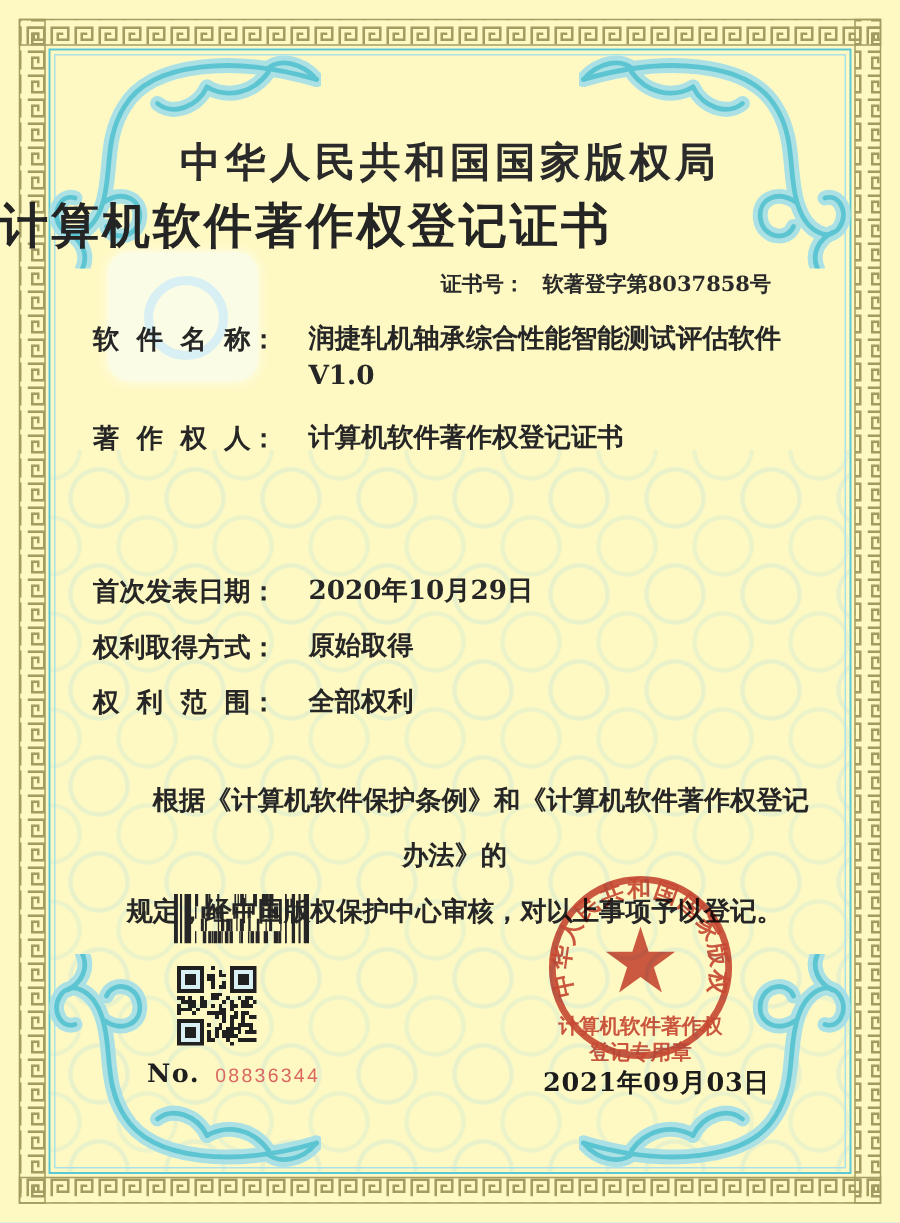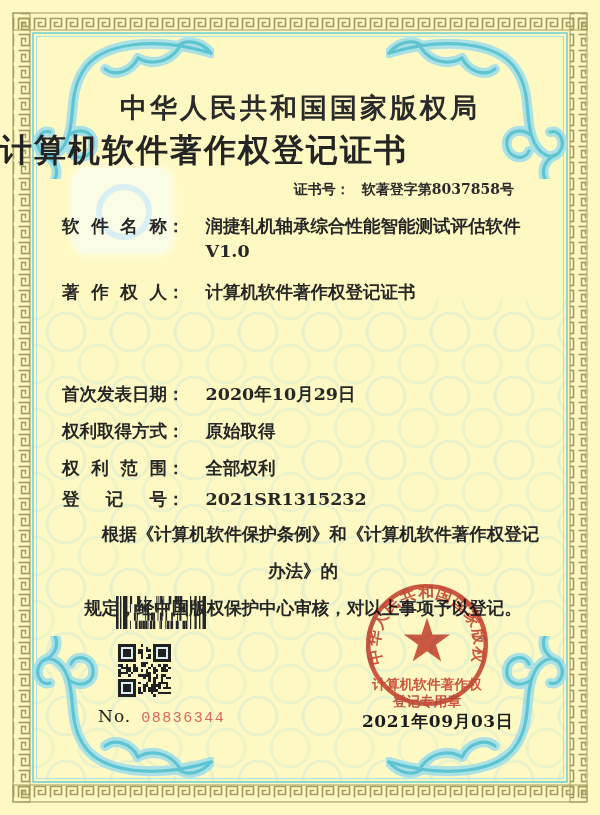--- a/index.html
+++ b/index.html
@@ -50,24 +50,24 @@
   .fcolon{vertical-align:top;}
   .fval{display:inline-block;vertical-align:top;margin-left:15px;line-height:25px;max-width:330px;}
   .statement{
     position:absolute;left:62px;right:56px;top:516px;z-index:3;
     font-size:17.5px;font-weight:700;line-height:37px;color:#262626;text-align:center;
   }
   .statement .s1{text-indent:35px;}
   .barcode{position:absolute;left:116px;top:596px;z-index:3;}
   .qr{position:absolute;left:118px;top:644px;z-index:3;}
   .serial{position:absolute;left:98px;top:706px;z-index:3;font-size:17px;}
-  .serial .no{color:#1f1f1f;font-weight:400;letter-spacing:1px;}
+  .serial .no{color:#1f1f1f;font-weight:700;letter-spacing:1px;}
   .serial .num{
     margin-left:10px;color:#da6760;letter-spacing:1.5px;font-weight:400;
-    font-family:Liberation Mono, monospace;font-size:15px;
+    font-family:Liberation Sans, sans-serif;font-size:13px;
   }
   .seal{position:absolute;left:351px;top:569px;width:152px;height:152px;z-index:4;mix-blend-mode:multiply;opacity:.92;}
   .issue-date{
     position:absolute;left:362px;top:710px;z-index:5;
     font-size:17px;font-weight:700;letter-spacing:.5px;color:#1c1c1c;
   }
 </style>
 </head>
 <body>
 
@@ -147,24 +147,20 @@
     <span class="flabel">首次发表日期</span><span class="fcolon">：</span>
     <span class="fval">2020年10月29日</span>
   </div>
   <div class="frow r5">
     <span class="flabel">权利范围</span><span class="fcolon">：</span>
     <span class="fval">全部权利</span>
   </div>
   <div class="frow r4">
     <span class="flabel">权利取得方式</span><span class="fcolon">：</span>
     <span class="fval">原始取得</span>
-  </div>
-  <div class="frow r6">
-    <span class="flabel">登记号</span><span class="fcolon">：</span>
-    <span class="fval">2021SR1315232</span>
   </div>
 
   <div class="statement">
     <div class="s1">根据《计算机软件保护条例》和《计算机软件著作权登记办法》的</div>
     <div class="s2">规定，经中国版权保护中心审核，对以上事项予以登记。</div>
   </div>
 
   <svg class="barcode" width="90" height="33" viewBox="0 0 90 33" preserveAspectRatio="none">
     <g id="barcode-bars" fill="#262626">
         <rect x="0" y="0" width="2.6" height="33"></rect>

